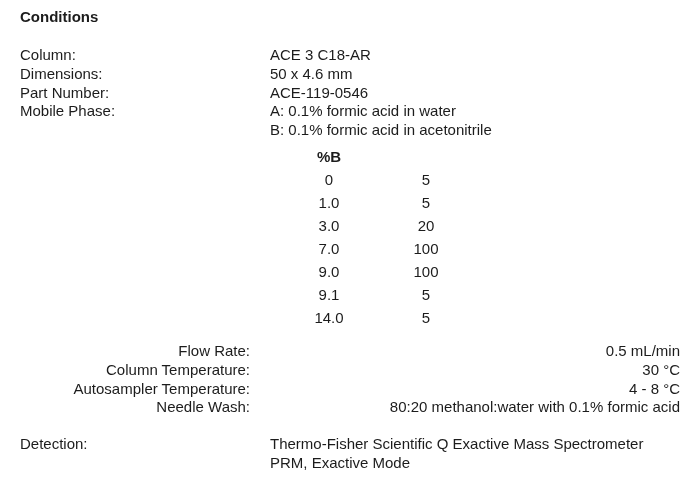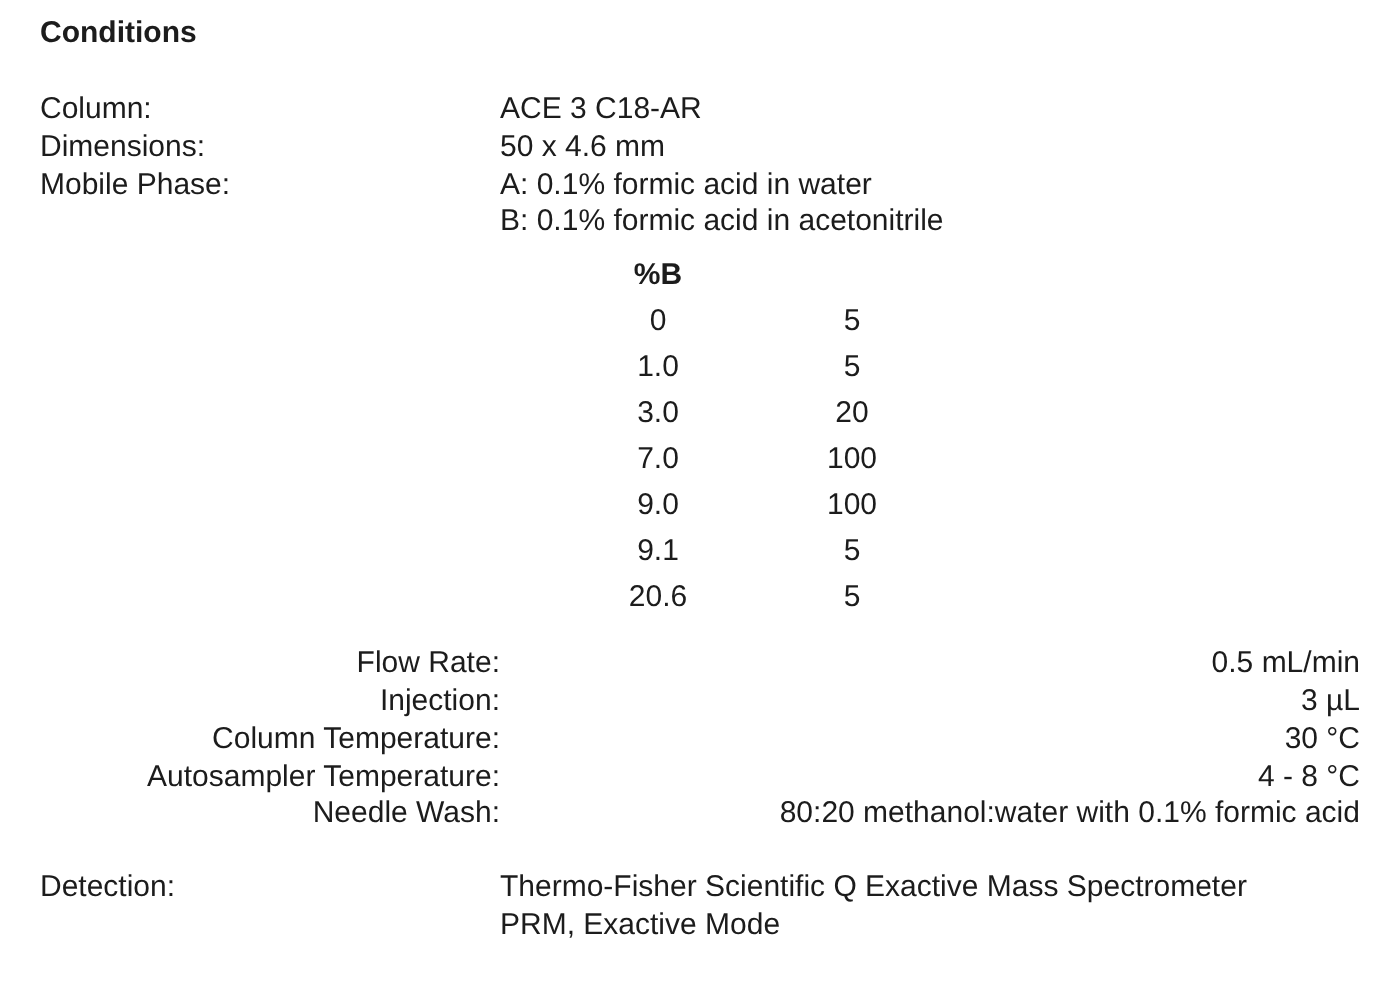--- a/index.html
+++ b/index.html
@@ -31,20 +31,21 @@
   .param-block {
     margin: 0;
   }
   .param-block.first {
     margin-top: 21px;
   }
   .param-row {
     display: grid;
     grid-template-columns: 230px 1fr;
     line-height: 18.8px;
+    gap: 20px;
   }
   .param-label {
     white-space: nowrap;
   }
   .param-value {
     white-space: nowrap;
   }
   .gradient-table {
     margin: 5px 0 0 253px;
   }
@@ -76,20 +77,24 @@
   <div class="param-block first">
     <div class="param-row">
       <span class="param-label">Column:</span>
       <span class="param-value">ACE 3 C18-AR</span>
     </div>
     <div class="param-row">
       <span class="param-label">Dimensions:</span>
       <span class="param-value">50 x 4.6 mm</span>
     </div>
     <div class="param-row">
+      <span class="param-label">Part Number:</span>
+      <span class="param-value">ACE-119-0546</span>
+    </div>
+    <div class="param-row">
       <span class="param-label">Mobile Phase:</span>
       <span class="param-value">
         <div>A: 0.1% formic acid in water</div>
         <div>B: 0.1% formic acid in acetonitrile</div>
       </span>
     </div>
   </div>
 
   <div class="gradient-table">
     <div class="gt-row header">
@@ -113,33 +118,29 @@
     </div>
     <div class="gt-row">
       <span>9.0</span>
       <span>100</span>
     </div>
     <div class="gt-row">
       <span>9.1</span>
       <span>5</span>
     </div>
     <div class="gt-row">
-      <span>20.6</span>
+      <span>14.0</span>
       <span>5</span>
     </div>
   </div>
 
   <div class="param-block second">
     <div class="param-row">
       <span class="param-label">Flow Rate:</span>
       <span class="param-value">0.5 mL/min</span>
-    </div>
-    <div class="param-row">
-      <span class="param-label">Injection:</span>
-      <span class="param-value">3 µL</span>
     </div>
     <div class="param-row">
       <span class="param-label">Column Temperature:</span>
       <span class="param-value">30 °C</span>
     </div>
     <div class="param-row">
       <span class="param-label">Autosampler Temperature:</span>
       <span class="param-value">4 - 8 °C</span>
     </div>
     <div class="param-row">

